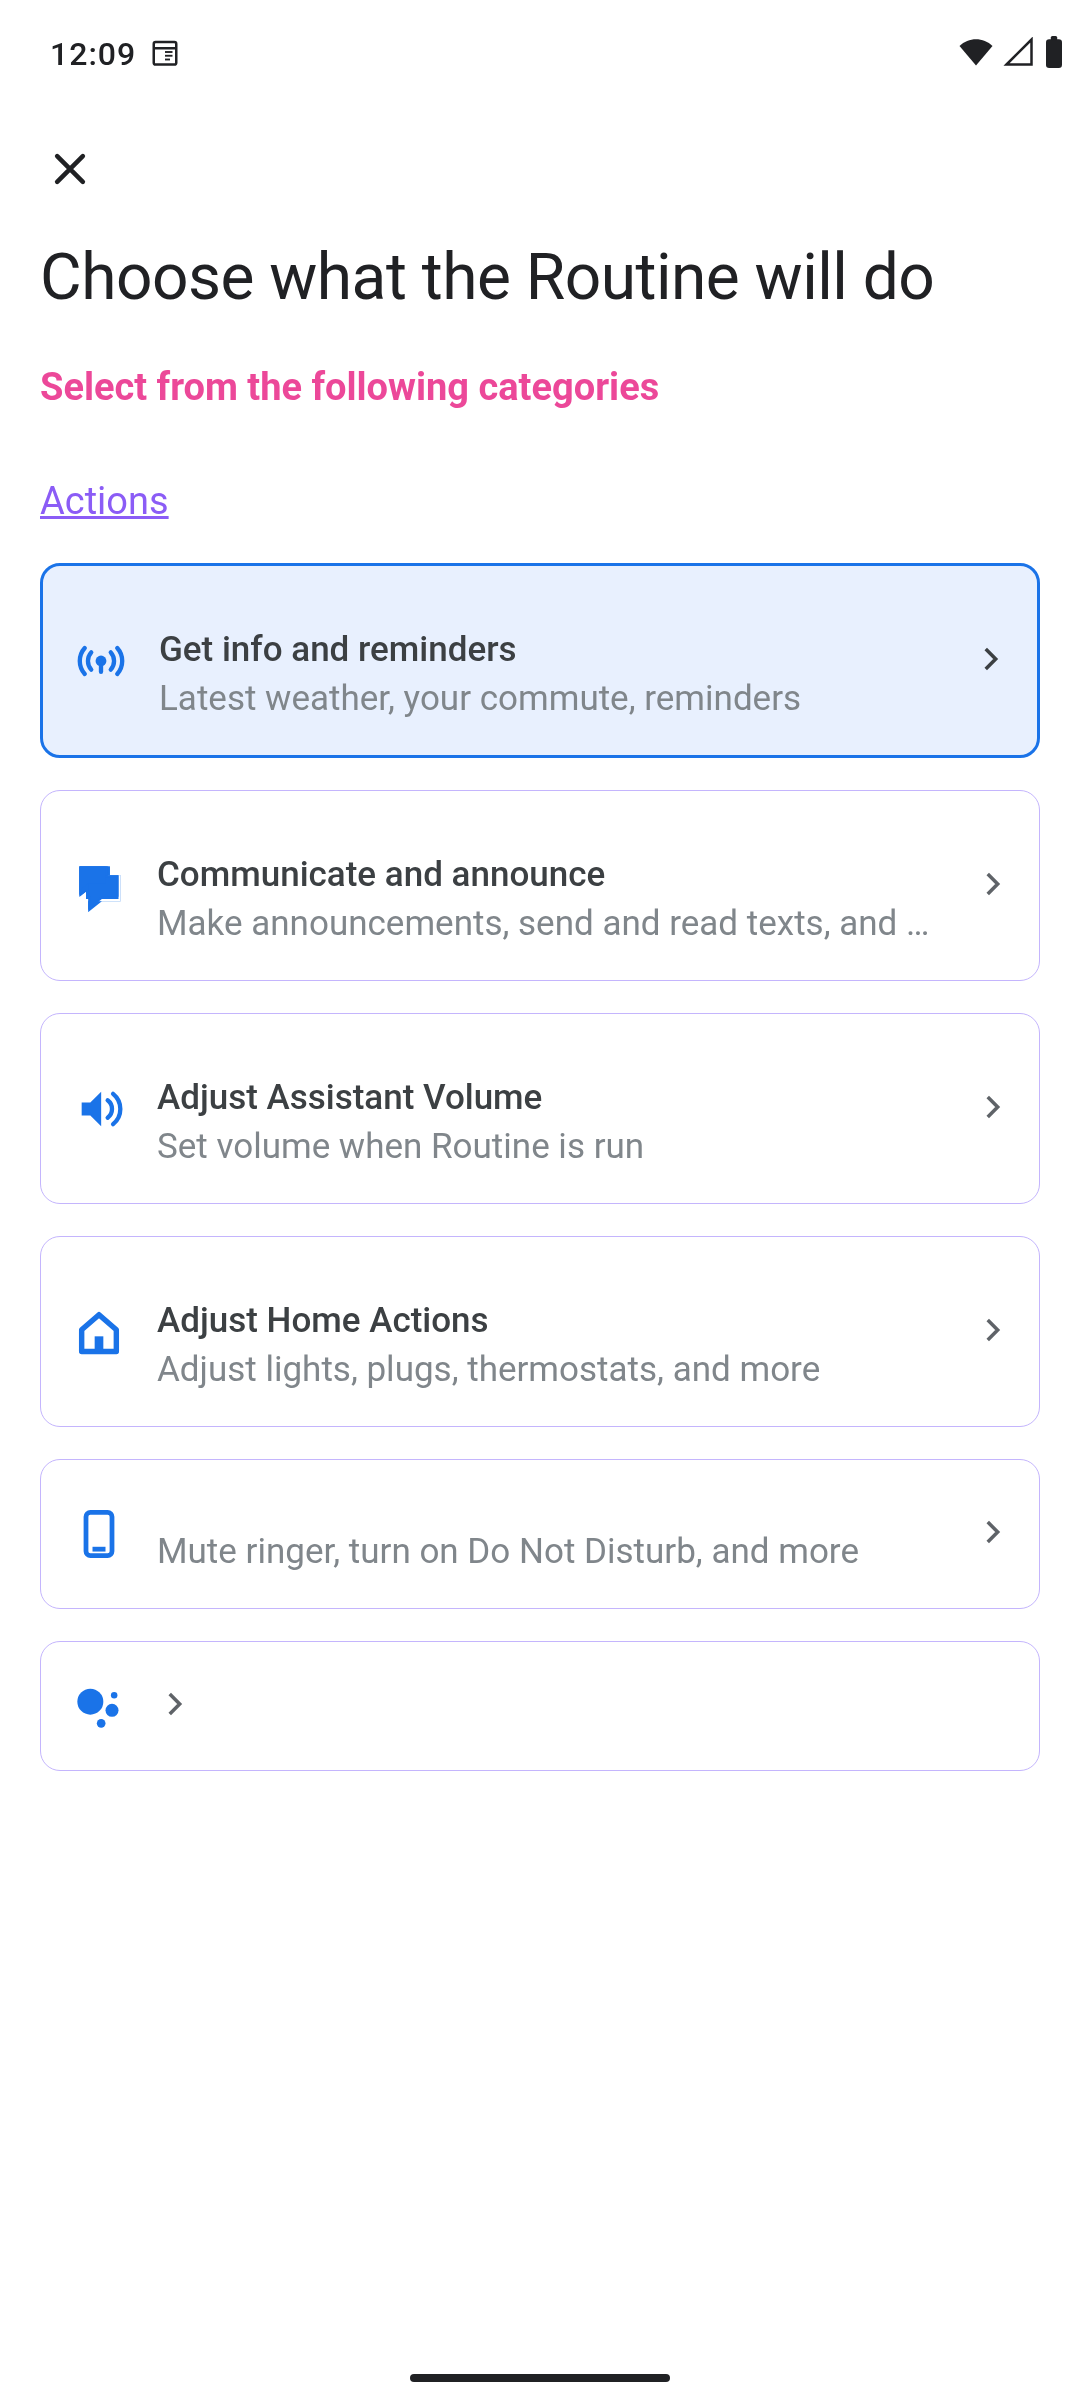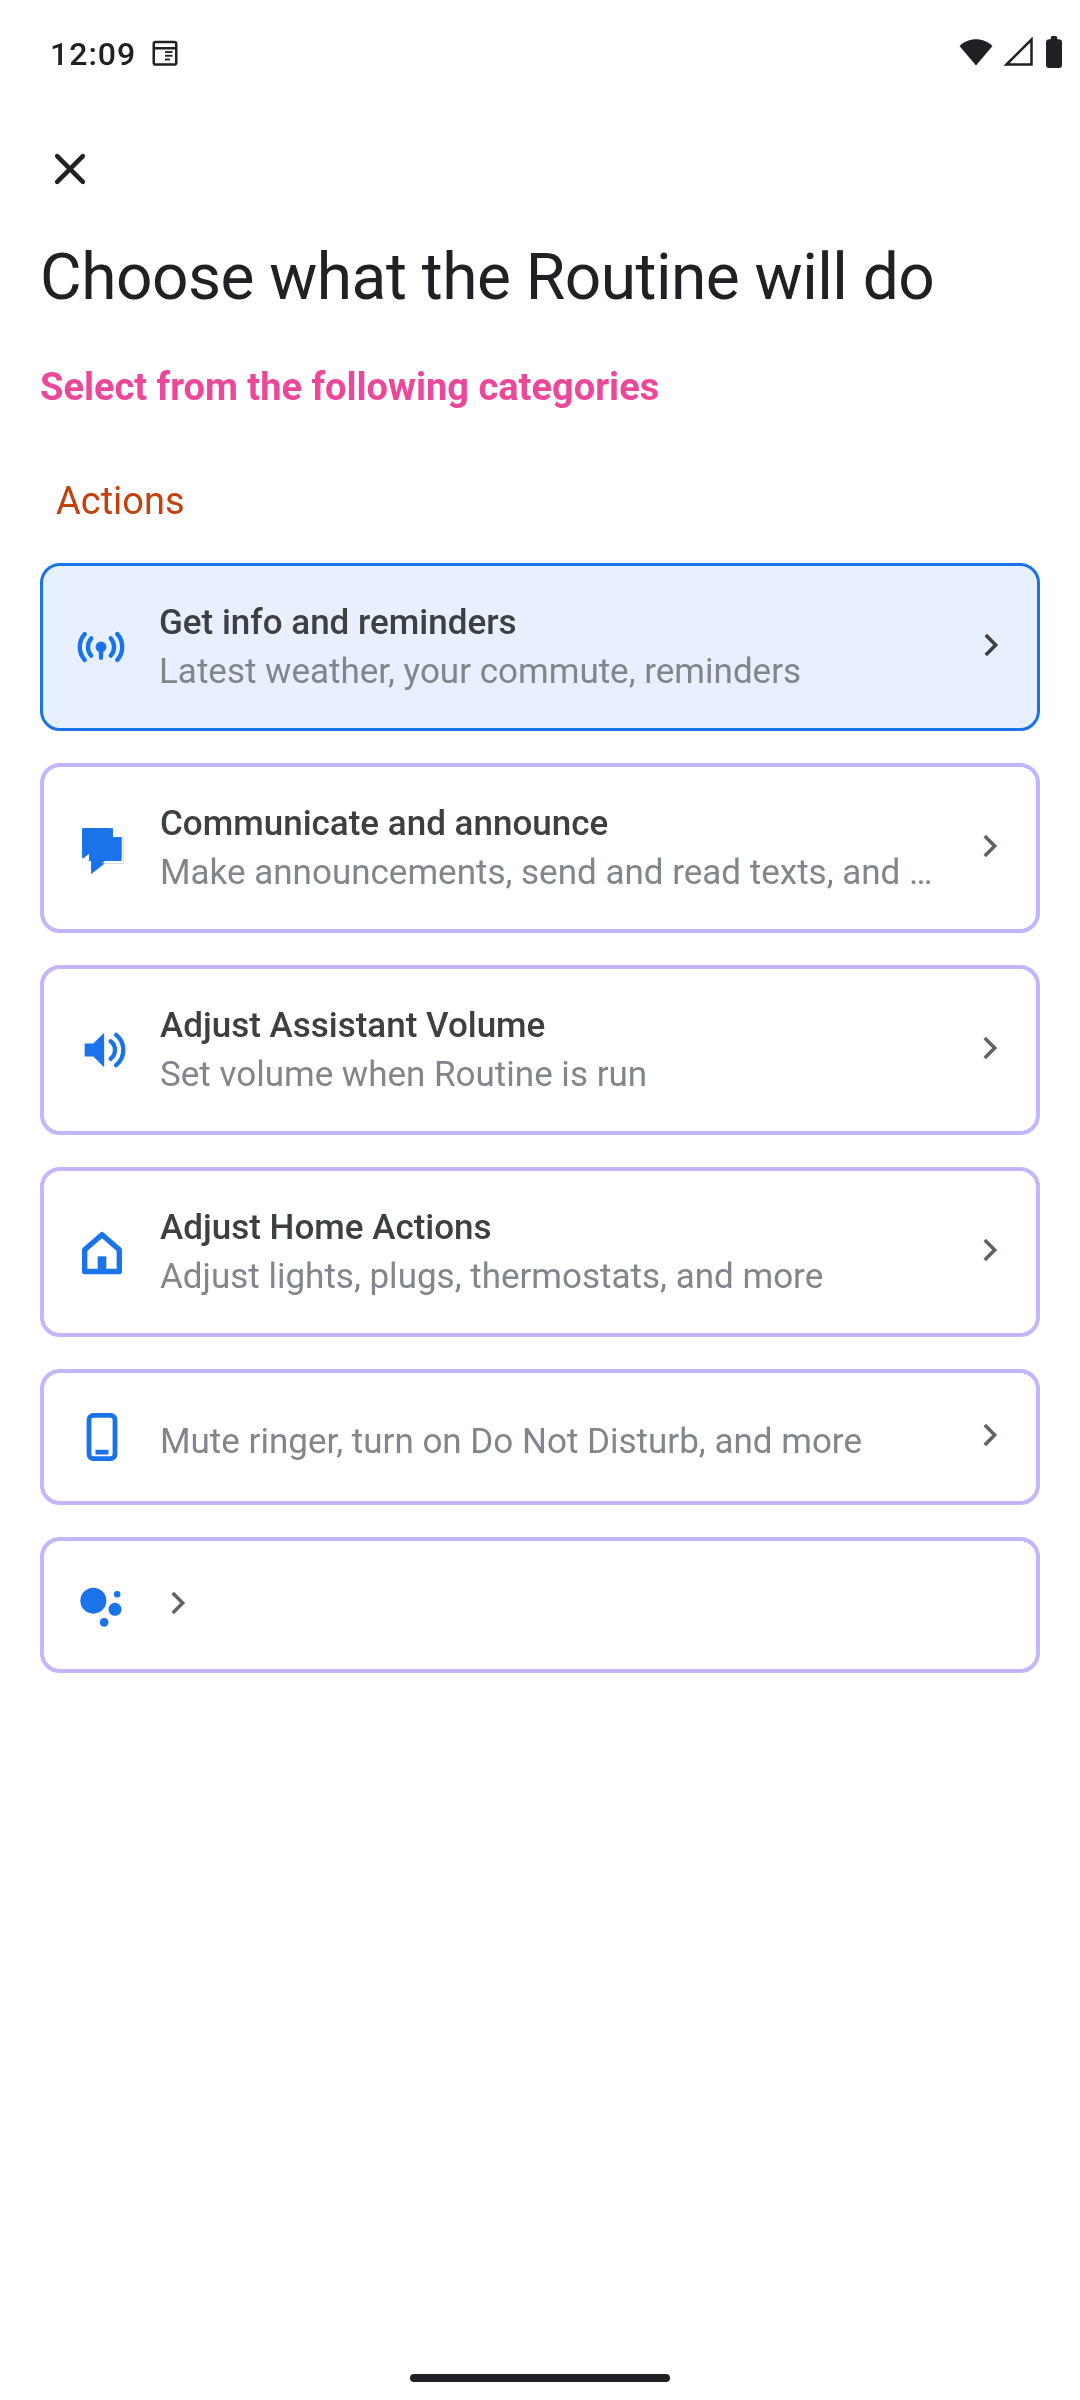--- a/index.html
+++ b/index.html
@@ -6,38 +6,38 @@
   html, body { width: 1080px; height: 2400px; background: #fff; font-family: Roboto, "Helvetica Neue", Arial, sans-serif; color: #202124; }
   .status-bar { display: flex; justify-content: space-between; align-items: center; padding: 18px 16px 0 50px; height: 90px; }
   .status-left { display: flex; align-items: center; gap: 14px; }
   .status-time { font-size: 32px; font-weight: 500; letter-spacing: 1px; }
   .status-right { display: flex; align-items: center; gap: 8px; }
   .topbar { padding: 50px 40px 40px 40px; }
   .close-btn { width: 60px; height: 60px; display: flex; align-items: center; justify-content: center; background: none; border: none; cursor: pointer; }
   .header { padding: 0 40px; }
   .title { font-size: 64px; font-weight: 400; letter-spacing: -0.5px; color: #202124; }
   .subtitle { font-size: 38px; color: #ec4899; margin-top: 50px; font-weight: bold; }
-  .section-label { font-size: 38px; color: #c2410c; margin: 70px 0 40px 16px; }
+  .section-label { font-size: 38px; color: #8b5cf6; margin: 70px 0 40px 0; text-decoration: underline; }
   .content { padding: 0 40px; }
   .card {
-    border: 4px solid #c4b5fd;
+    border: 1px solid #c4b5fd;
     border-radius: 20px;
     padding: 36px 30px;
     display: flex;
     align-items: center;
     gap: 30px;
     margin-bottom: 32px;
     background: #fff;
   }
   .card.selected {
     background: #e8f0fe;
     border: 3px solid #1a73e8;
   }
   .card-icon { width: 56px; height: 56px; display: flex; align-items: center; justify-content: center; flex-shrink: 0; }
-  .card-text { flex: 1; min-width: 0; }
+  .card-text { flex: 1; min-width: 0; margin-top: 27px; }
   .card-title { font-size: 35px; font-weight: 500; color: #3c4043; }
   .card-sub { font-size: 35px; color: #80868b; margin-top: 8px; white-space: nowrap; overflow: hidden; text-overflow: ellipsis; }
   .chevron { flex-shrink: 0; }
   .nav-handle { position: absolute; bottom: 18px; left: 50%; transform: translateX(-50%); width: 260px; height: 8px; background: #202124; border-radius: 4px; }
 </style>
 </head>
 <body>
 
 <div class="status-bar">
   <div class="status-left">

